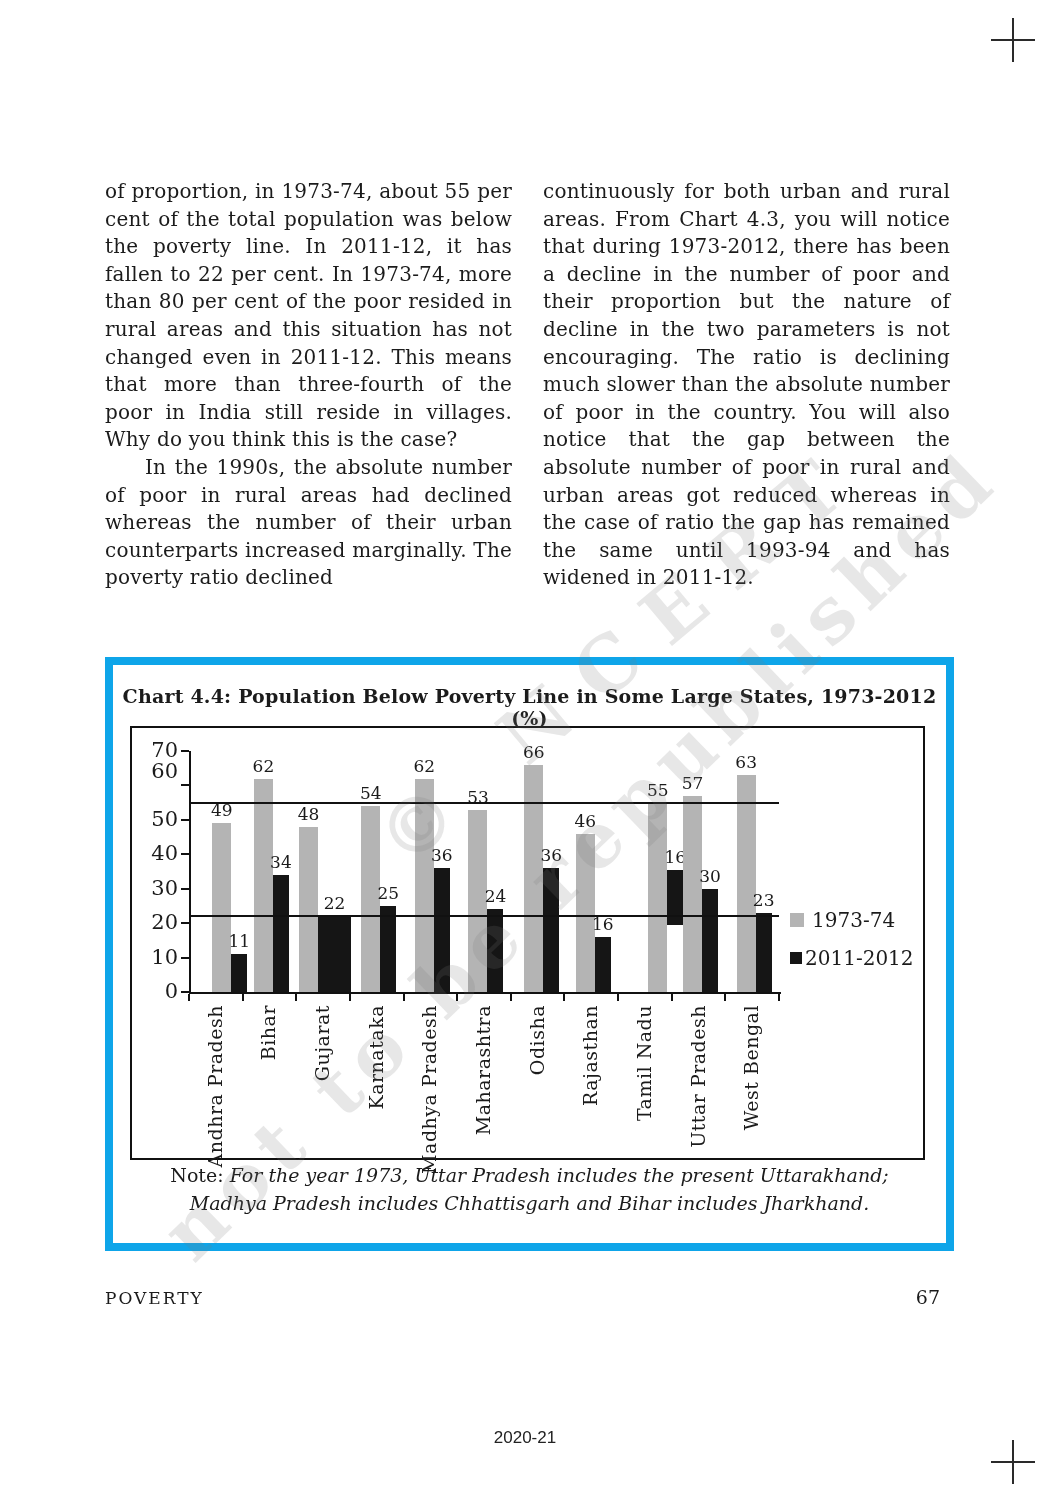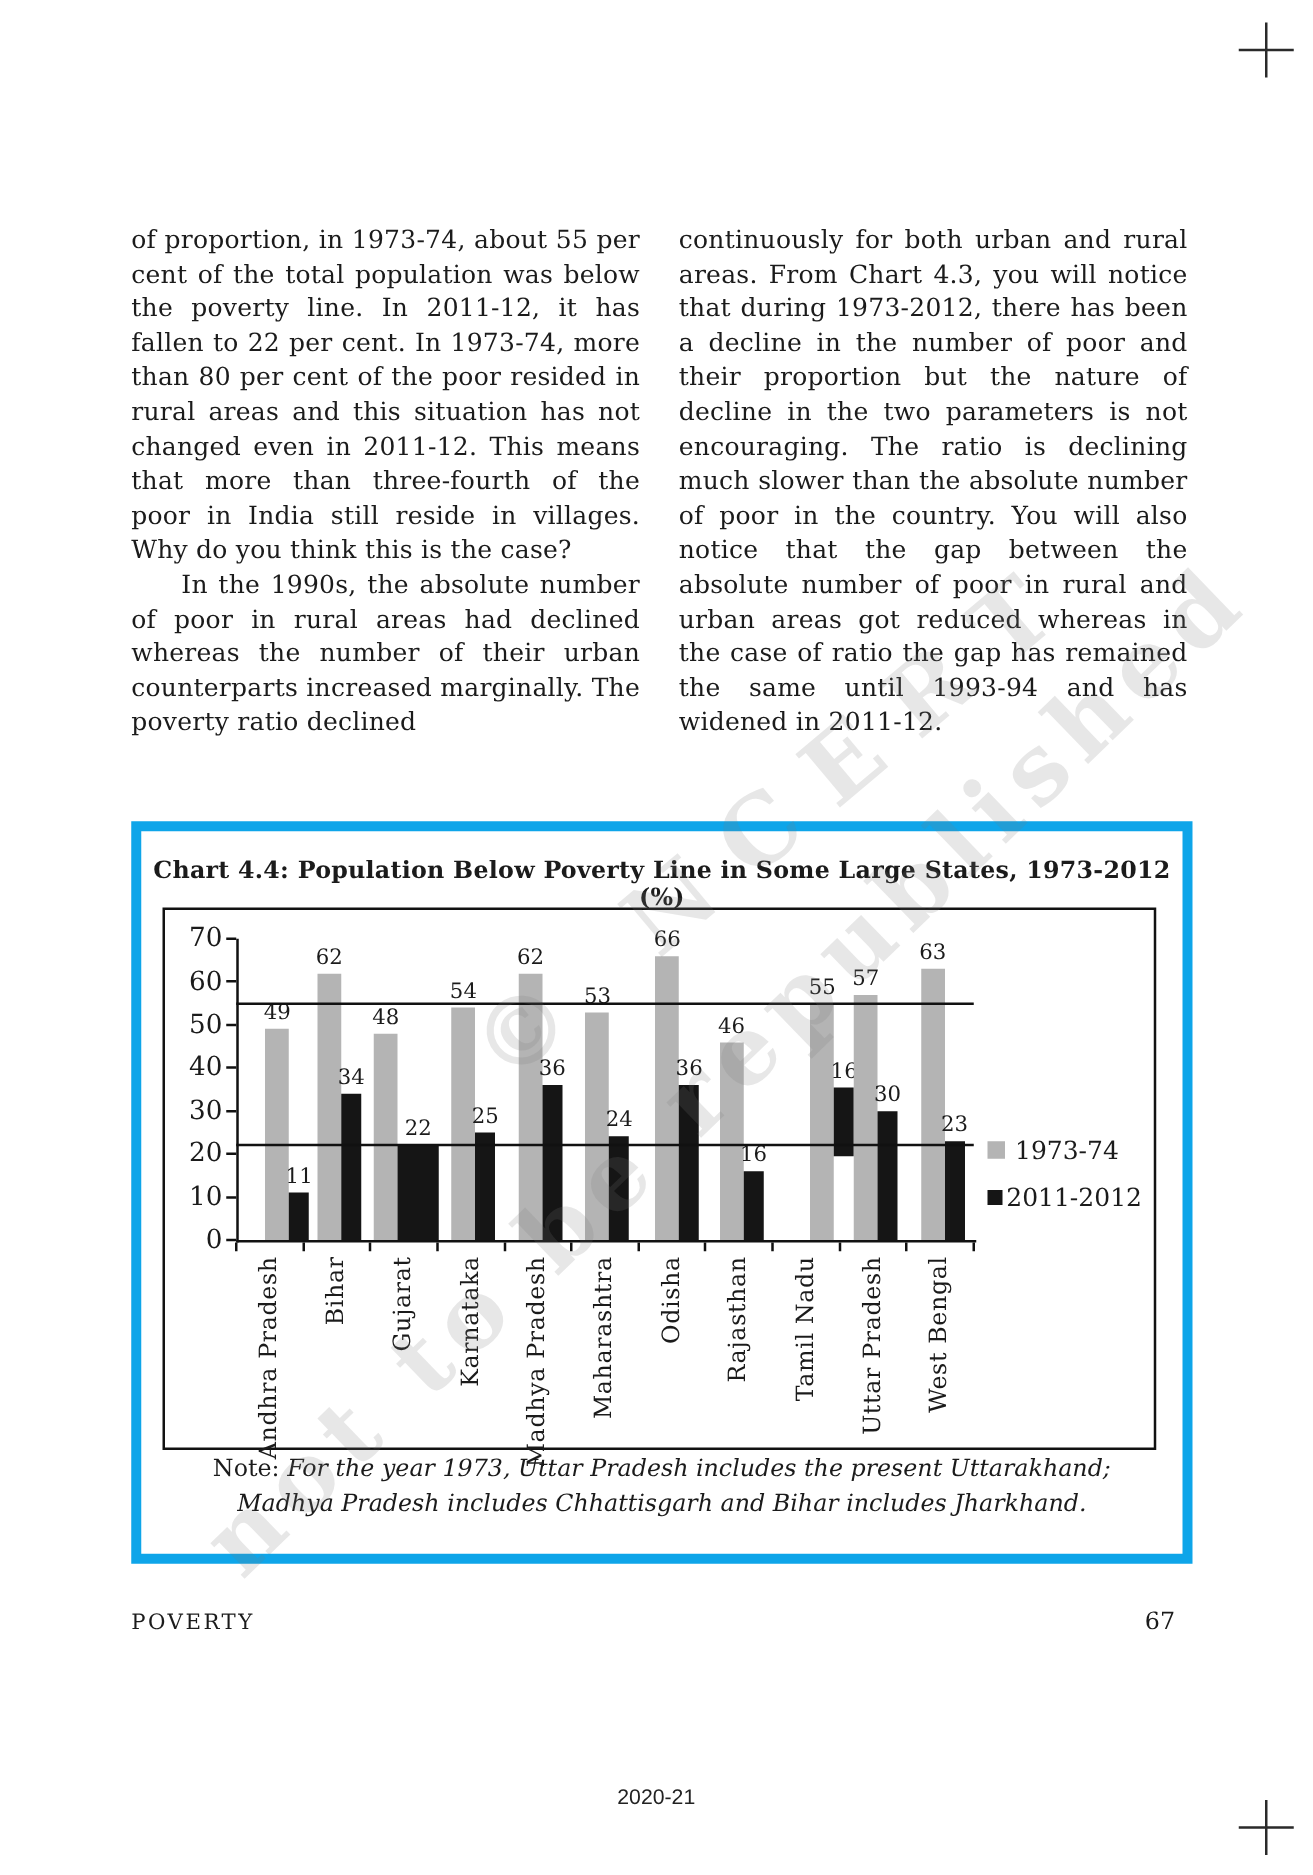--- a/index.html
+++ b/index.html
@@ -199,21 +199,21 @@
         <div class="ylab" style="top: 216.571px;">10</div>
         <div class="ytick" style="left: 49px; top: 228.571px;"></div>
         <div class="ylab" style="top: 182.143px;">20</div>
         <div class="ytick" style="left: 49px; top: 194.143px;"></div>
         <div class="ylab" style="top: 147.714px;">30</div>
         <div class="ytick" style="left: 49px; top: 159.714px;"></div>
         <div class="ylab" style="top: 113.286px;">40</div>
         <div class="ytick" style="left: 49px; top: 125.286px;"></div>
         <div class="ylab" style="top: 78.8571px;">50</div>
         <div class="ytick" style="left: 49px; top: 90.8571px;"></div>
-        <div class="ylab" style="top: 45px; text-align: right;">60</div>
+        <div class="ylab" style="top: 31px; text-align: right;">60</div>
         <div class="ytick" style="left: 49px; top: 56.4286px;"></div>
         <div class="ylab" style="top: 10px;">70</div>
         <div class="ytick" style="left: 49px; top: 22px;"></div>
         <div class="refline" style="left: 57px; width: 590px; top: 73.6429px;"></div>
         <div class="refline" style="left: 57px; width: 590px; top: 187.257px;"></div>
         <div class="xtick" style="left: 56px; top: 266px;"></div>
         <div class="xtick" style="left: 109.636px; top: 266px;"></div>
         <div class="xtick" style="left: 163.273px; top: 266px;"></div>
         <div class="xtick" style="left: 216.909px; top: 266px;"></div>
         <div class="xtick" style="left: 270.545px; top: 266px;"></div>

